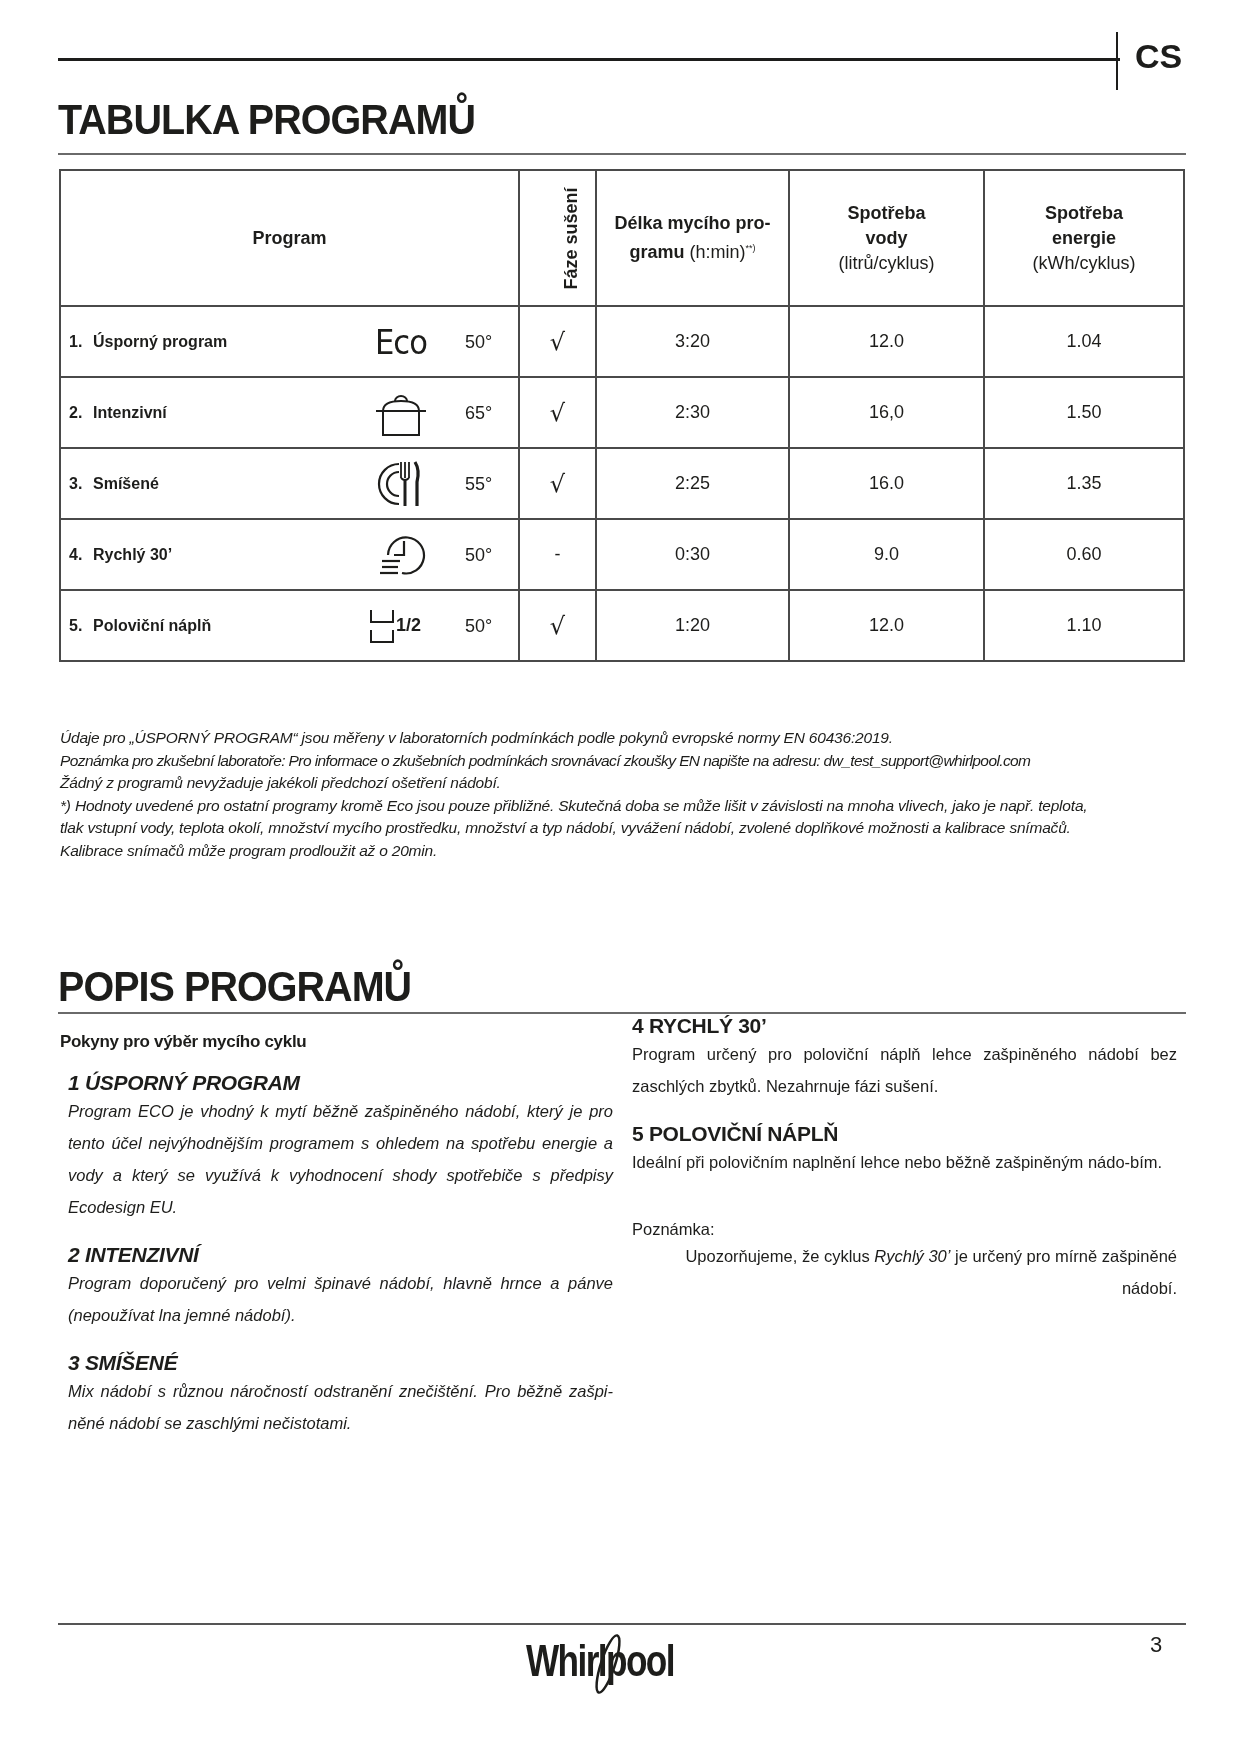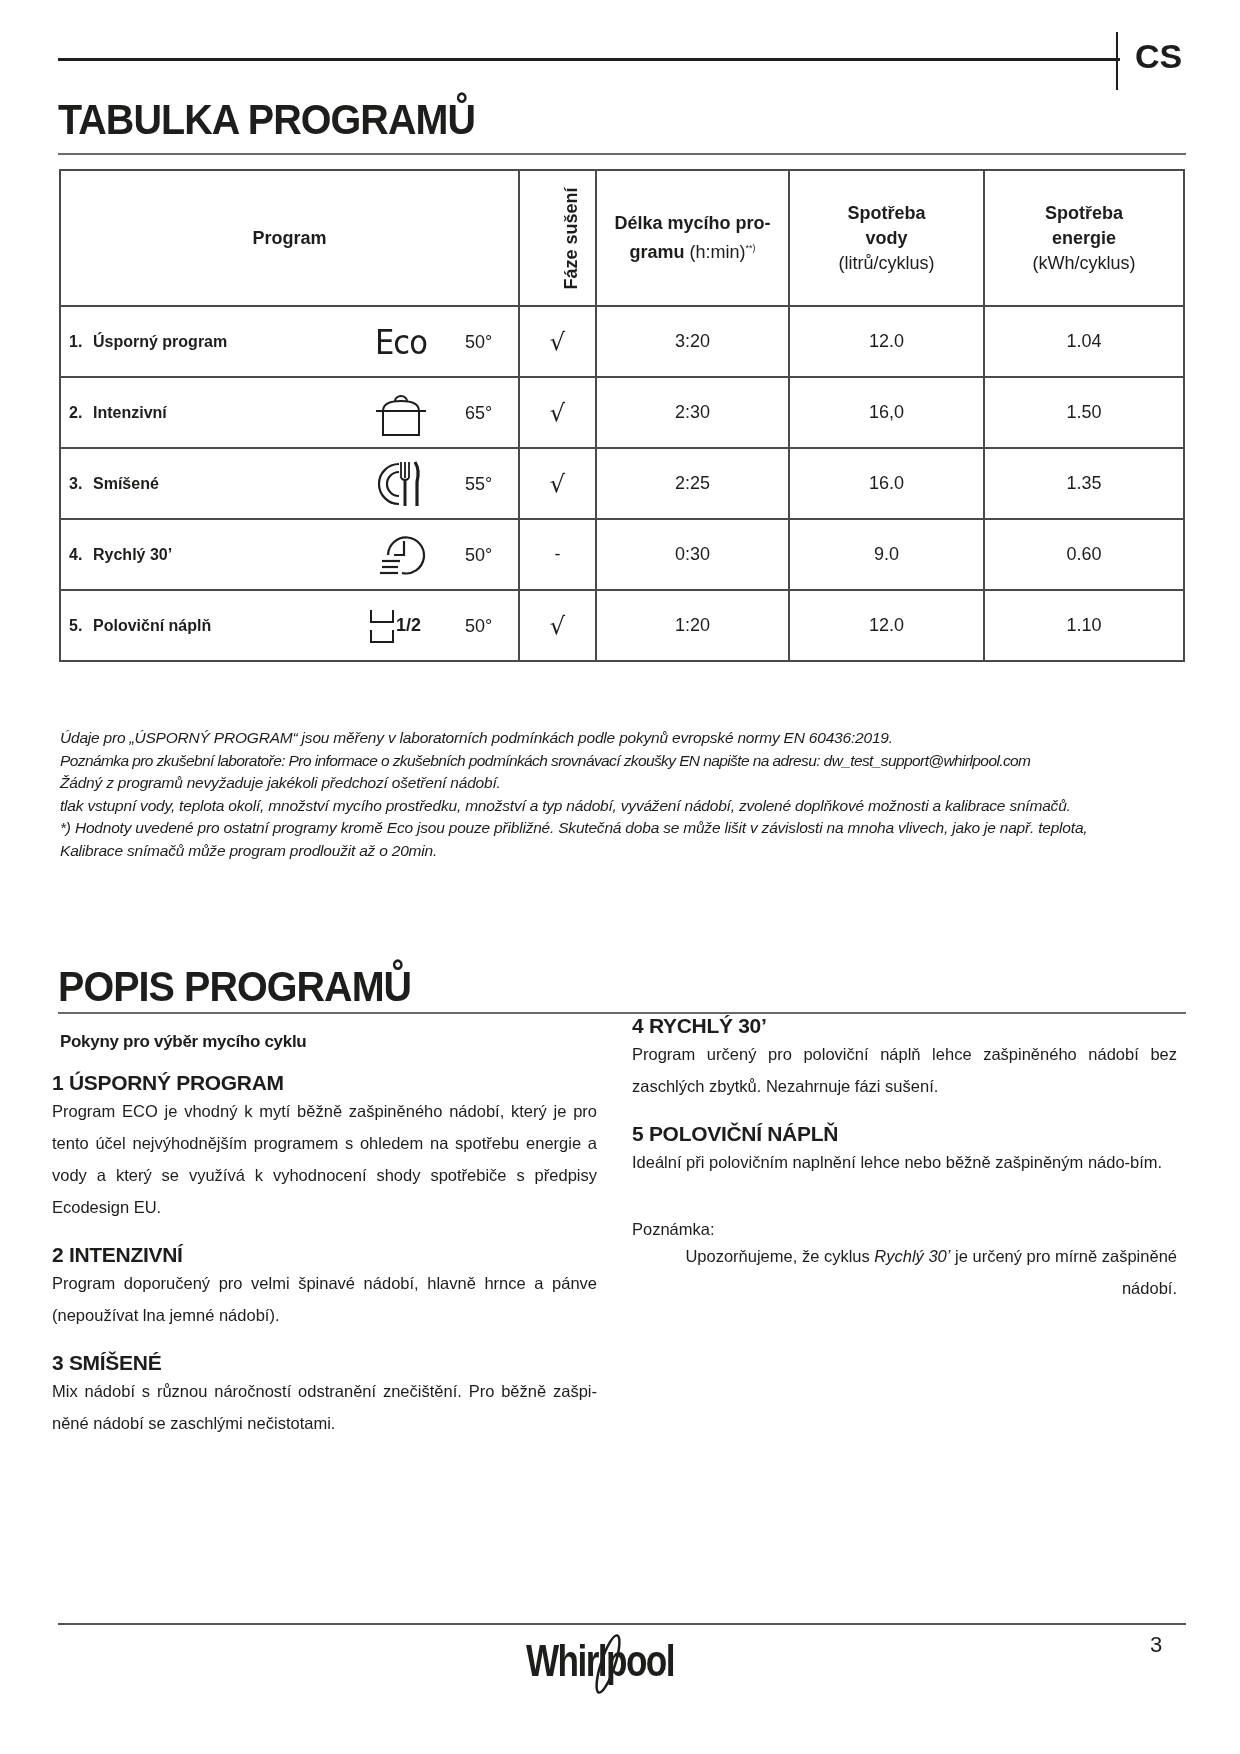--- a/index.html
+++ b/index.html
@@ -46,21 +46,21 @@
   
   .notes { left: 60px; top: 727px; width: 1140px; font-style: italic; font-size: 15.5px; line-height: 22.5px; letter-spacing: -0.2px; }
   .notes p { margin: 0; white-space: nowrap; }
 
   .title-2 { left: 58px; top: 963px; }
   .rule-2 { left: 58px; top: 1012px; width: 1128px; height: 2px; background: #6a6a6a; }
 
   .subtitle { left: 60px; top: 1032px; font-size: 17px; font-weight: bold; letter-spacing: -0.3px; }
 
   .col { width: 545px; }
-  .col-left { left: 52px; top: 1071px; }
+  .col-left { left: 68px; top: 1071px; font-style: italic; }
   .col-right { left: 632px; top: 1014px; }
   .desc-block { margin-bottom: 20px; }
   .desc-head { font-size: 21px; font-weight: bold; line-height: 24px; letter-spacing: -0.3px; }
   .desc-text { font-size: 16.5px; line-height: 32px; text-align: justify; }
   .note-head { font-size: 16.5px; font-weight: normal; line-height: 22px; margin-top: 40px; }
 
   
   .bottom-rule { left: 58px; top: 1623px; width: 1128px; height: 2px; background: #555; }
   .logo { left: 526px; top: 1628px; width: 190px; height: 70px; }
   .logo-text { position:absolute; left:0; top:8px; font-size: 44px; font-weight: bold; letter-spacing: -2px; transform: scaleX(0.8); transform-origin:left; }
@@ -197,22 +197,22 @@
     <td>12.0</td>
     <td>1.10</td>
   </tr>
 </tbody>
   </table>
 
 <div class="abs notes">
   <p>Údaje pro „ÚSPORNÝ PROGRAM“ jsou měřeny v laboratorních podmínkách podle pokynů evropské normy EN 60436:2019.</p>
   <p style="letter-spacing:-0.6px">Poznámka pro zkušební laboratoře: Pro informace o zkušebních podmínkách srovnávací zkoušky EN napište na adresu: dw_test_support@whirlpool.com</p>
   <p>Žádný z programů nevyžaduje jakékoli předchozí ošetření nádobí.</p>
+  <p>*) Hodnoty uvedené pro ostatní programy kromě Eco jsou pouze přibližné. Skutečná doba se může lišit v závislosti na mnoha vlivech, jako je např. teplota,</p>
   <p>tlak vstupní vody, teplota okolí, množství mycího prostředku, množství a typ nádobí, vyvážení nádobí, zvolené doplňkové možnosti a kalibrace snímačů.</p>
-  <p>*) Hodnoty uvedené pro ostatní programy kromě Eco jsou pouze přibližné. Skutečná doba se může lišit v závislosti na mnoha vlivech, jako je např. teplota,</p>
   <p>Kalibrace snímačů může program prodloužit až o 20min.</p>
 </div>
 
 <div class="abs section-title title-2">POPIS PROGRAMŮ</div>
 <div class="abs rule-2"></div>
 <div class="abs subtitle">Pokyny pro výběr mycího cyklu</div>
 
 <div class="abs col col-left">
   <div class="desc-block">
     <div class="desc-head">1 ÚSPORNÝ PROGRAM</div>

